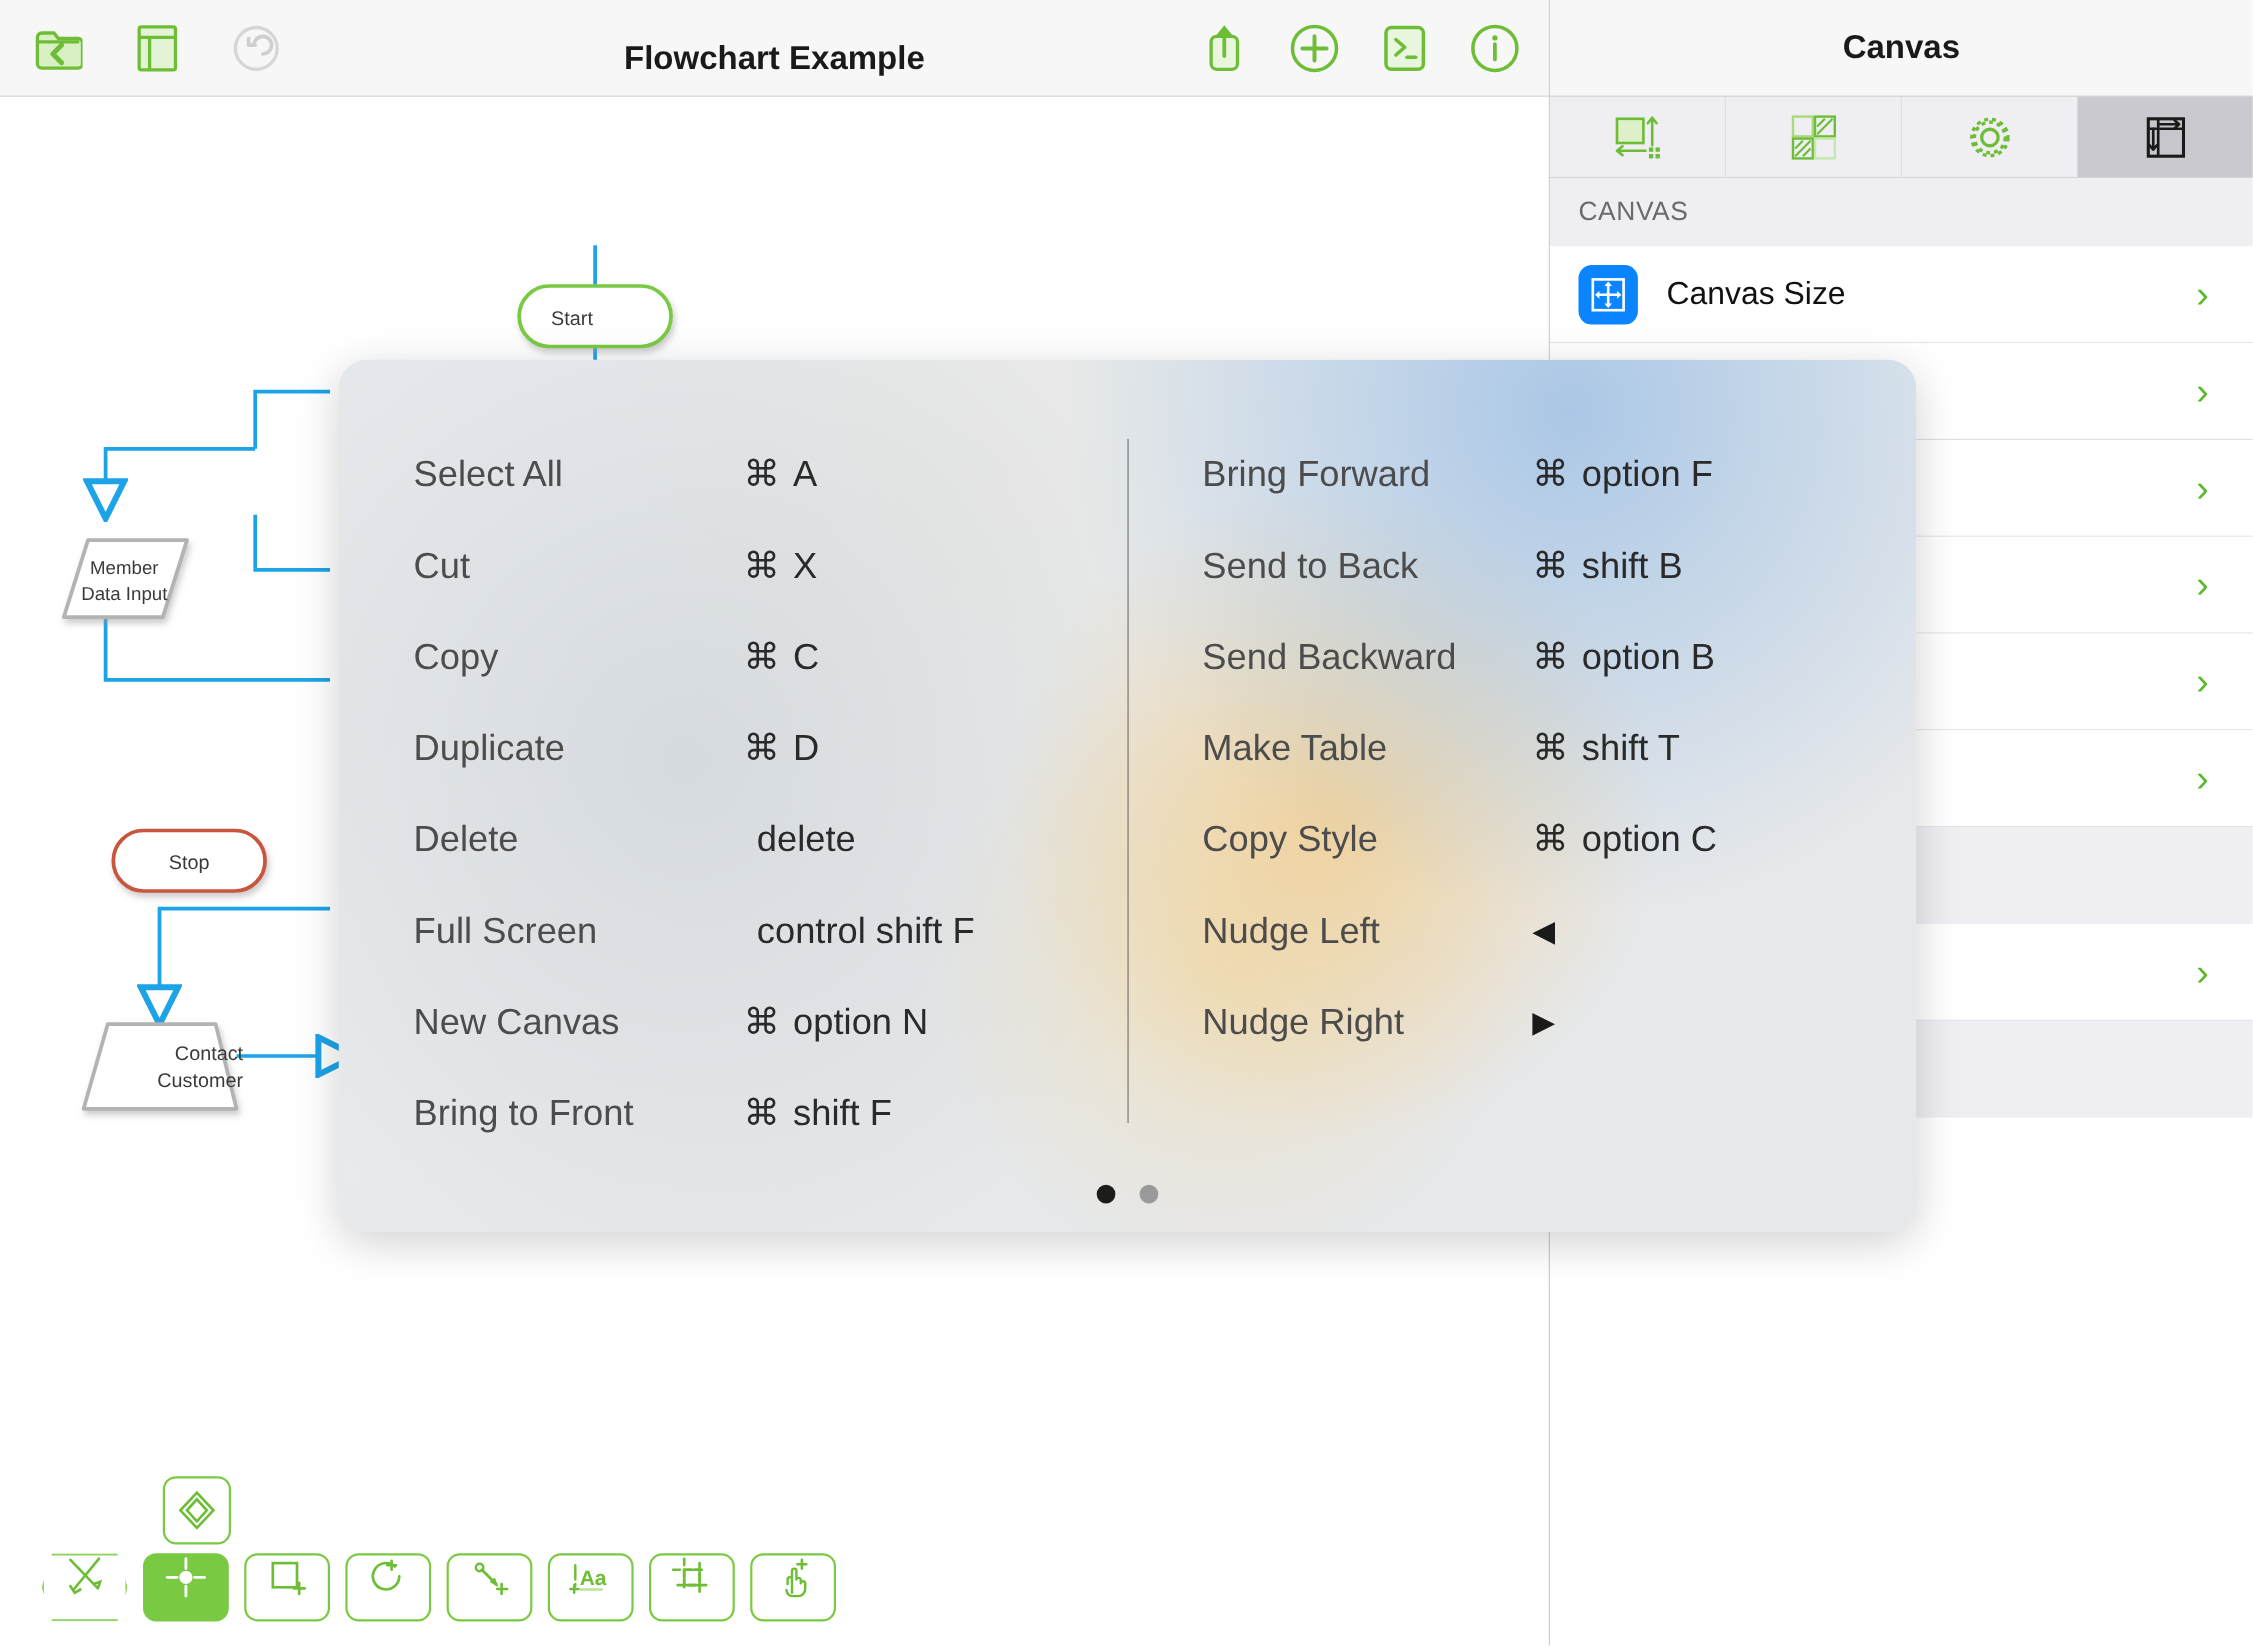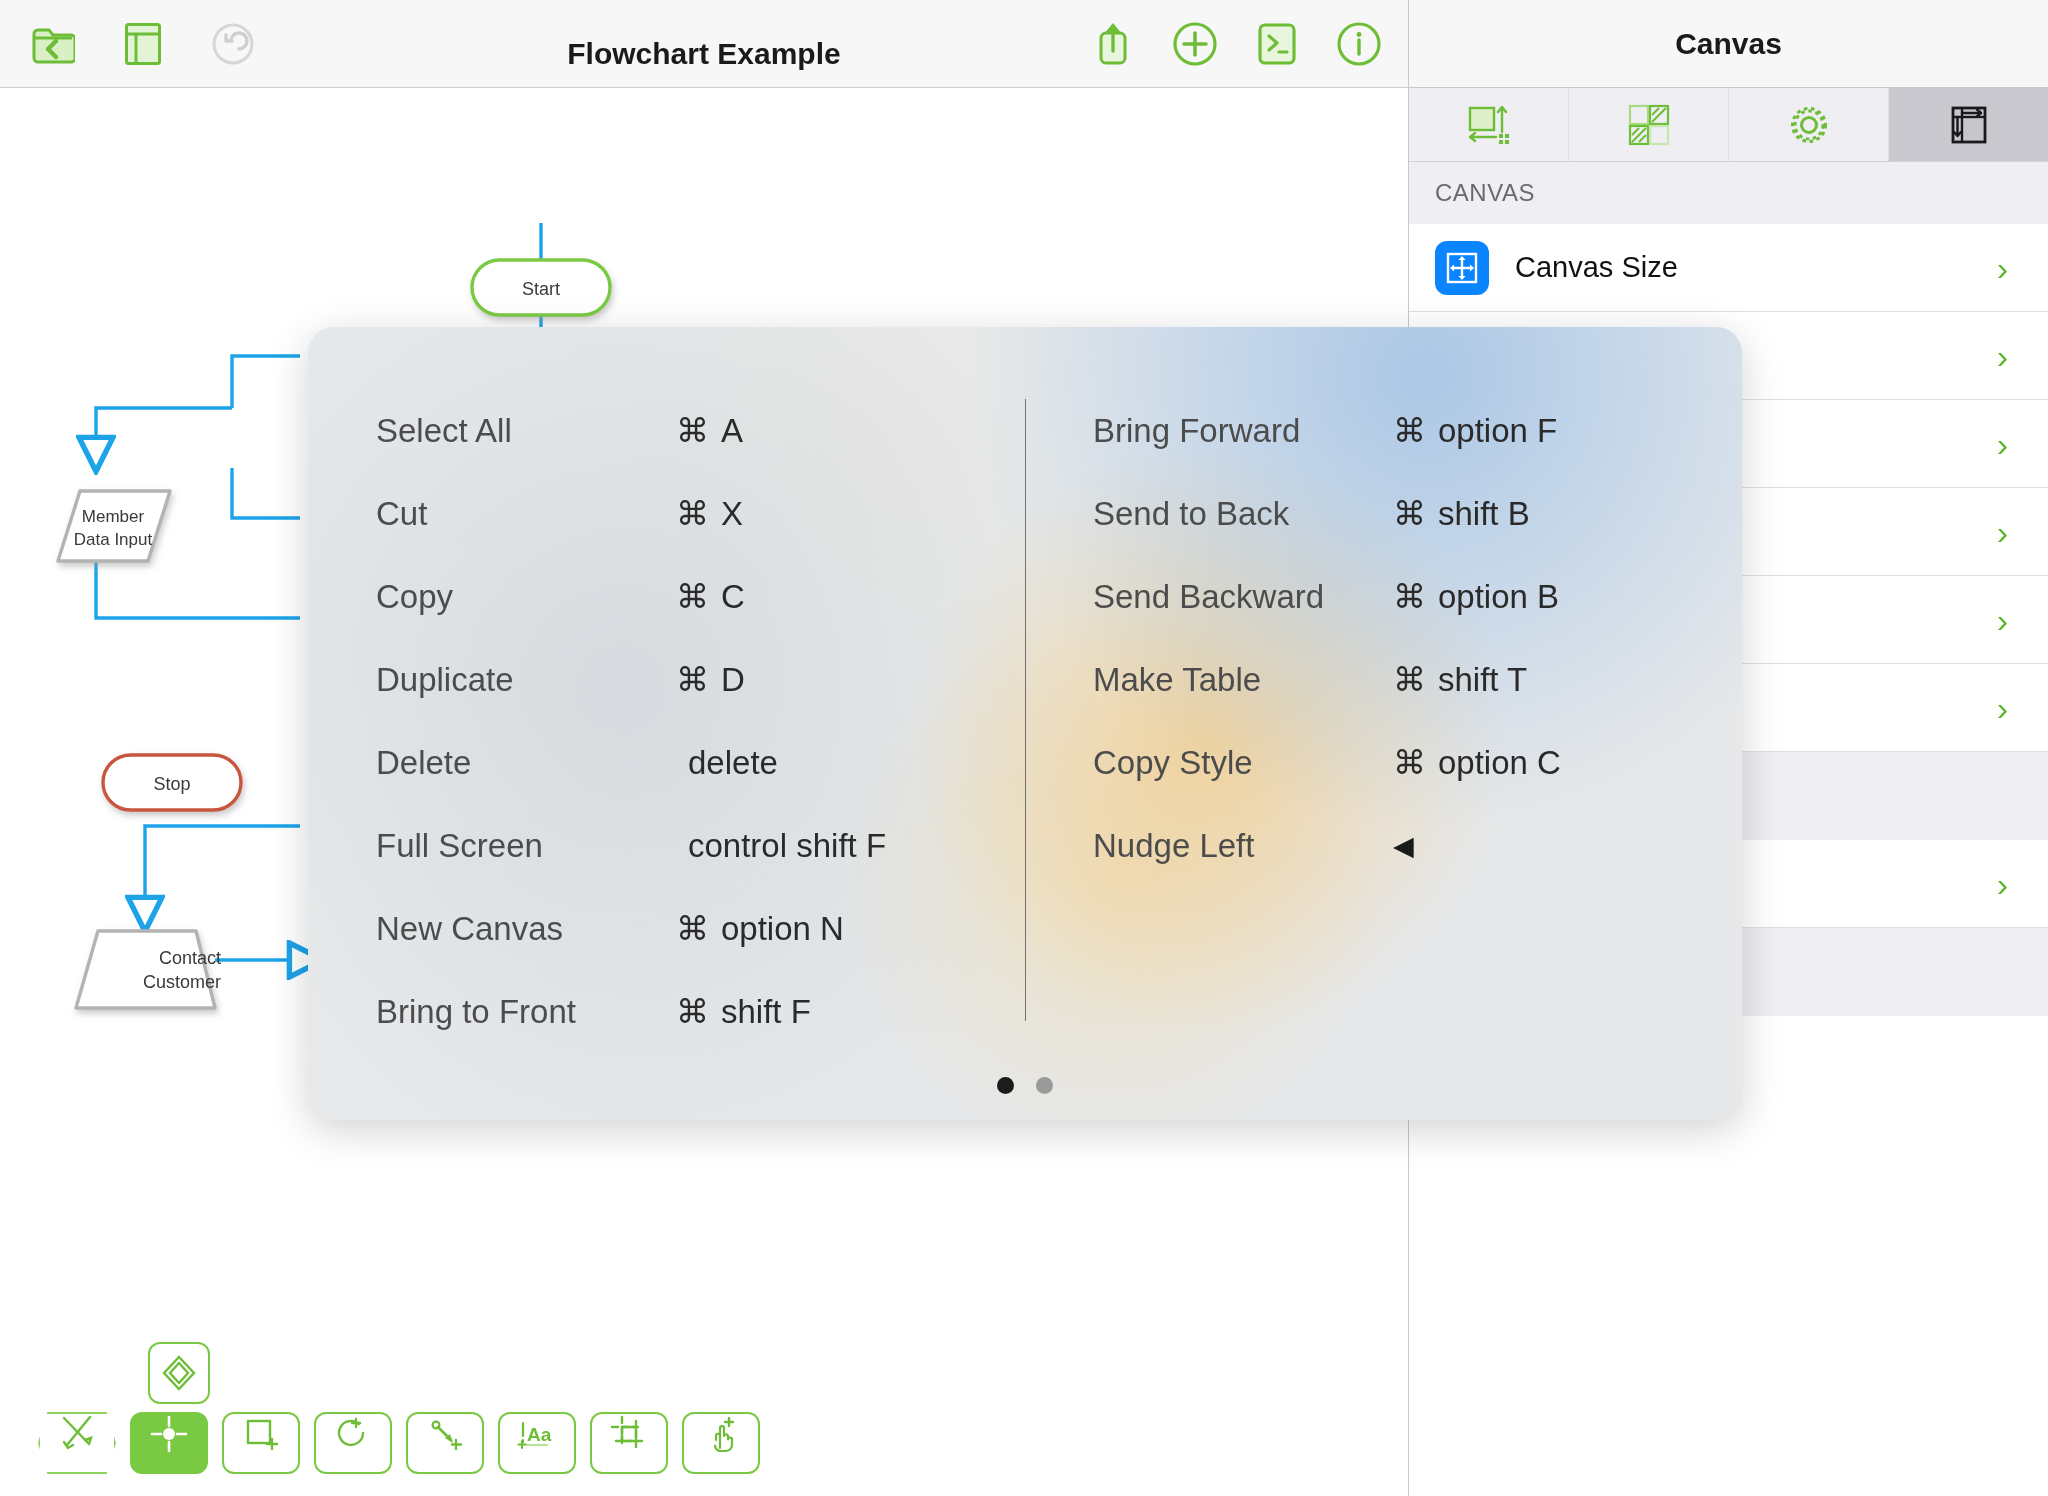--- a/index.html
+++ b/index.html
@@ -264,21 +264,21 @@
 
       <g filter="url(#sh)">
         <path d="M584 838 L 709 820 L 709 898 L 584 898 Z" fill="#ffffff" stroke="#b3b3b3" stroke-width="3.4" stroke-linejoin="round"></path>
       </g>
 
       <g filter="url(#sh)">
         <rect x="852" y="842" width="138" height="55" rx="27.5" fill="#ffffff" stroke="#c8553d" stroke-width="3.4"></rect>
       </g>
     </svg>
 
-    <div class="shape-label" style="left:472px; top:189px; width:138px;">Start</div>
+    <div class="shape-label" style="left:451px; top:189px; width:138px;">Start</div>
     <div class="shape-label" style="left:40px; top:418px; width:146px; font-size:17px;">Member
 Data Input</div>
     <div class="shape-label" style="left:103px; top:684px; width:138px;">Stop</div>
     <div class="shape-label" style="left:71px; top:858px; width:150px; font-size:18px;text-align:right;">Contact
 Customer</div>
     <div class="shape-label" style="left:329px; top:845px; width:112px; font-size:18px;">Send
 Agreement</div>
     <div class="shape-label" style="left:583px; top:845px; width:128px; font-size:18px;">Record
 Results</div>
     <div class="shape-label" style="left:852px; top:859px; width:138px;">Stop</div>
@@ -534,20 +534,26 @@
             <span class="cmdsym">⌘</span>
             <span>option C</span>
           </span>
         </div>
         <div class="prow">
           <span class="plabel">Nudge Left</span>
           <span class="pkey">
             <span class="arrowglyph">◀</span>
           </span>
         </div>
+        <div class="prow">
+          <span class="plabel">Nudge Right</span>
+          <span class="pkey">
+            <span class="arrowglyph">▶</span>
+          </span>
+        </div>
       </div>
     </div>
 
     <div class="dots">
       <div class="dot on"></div>
       <div class="dot"></div>
     </div>
   </div>
 
 </div>

